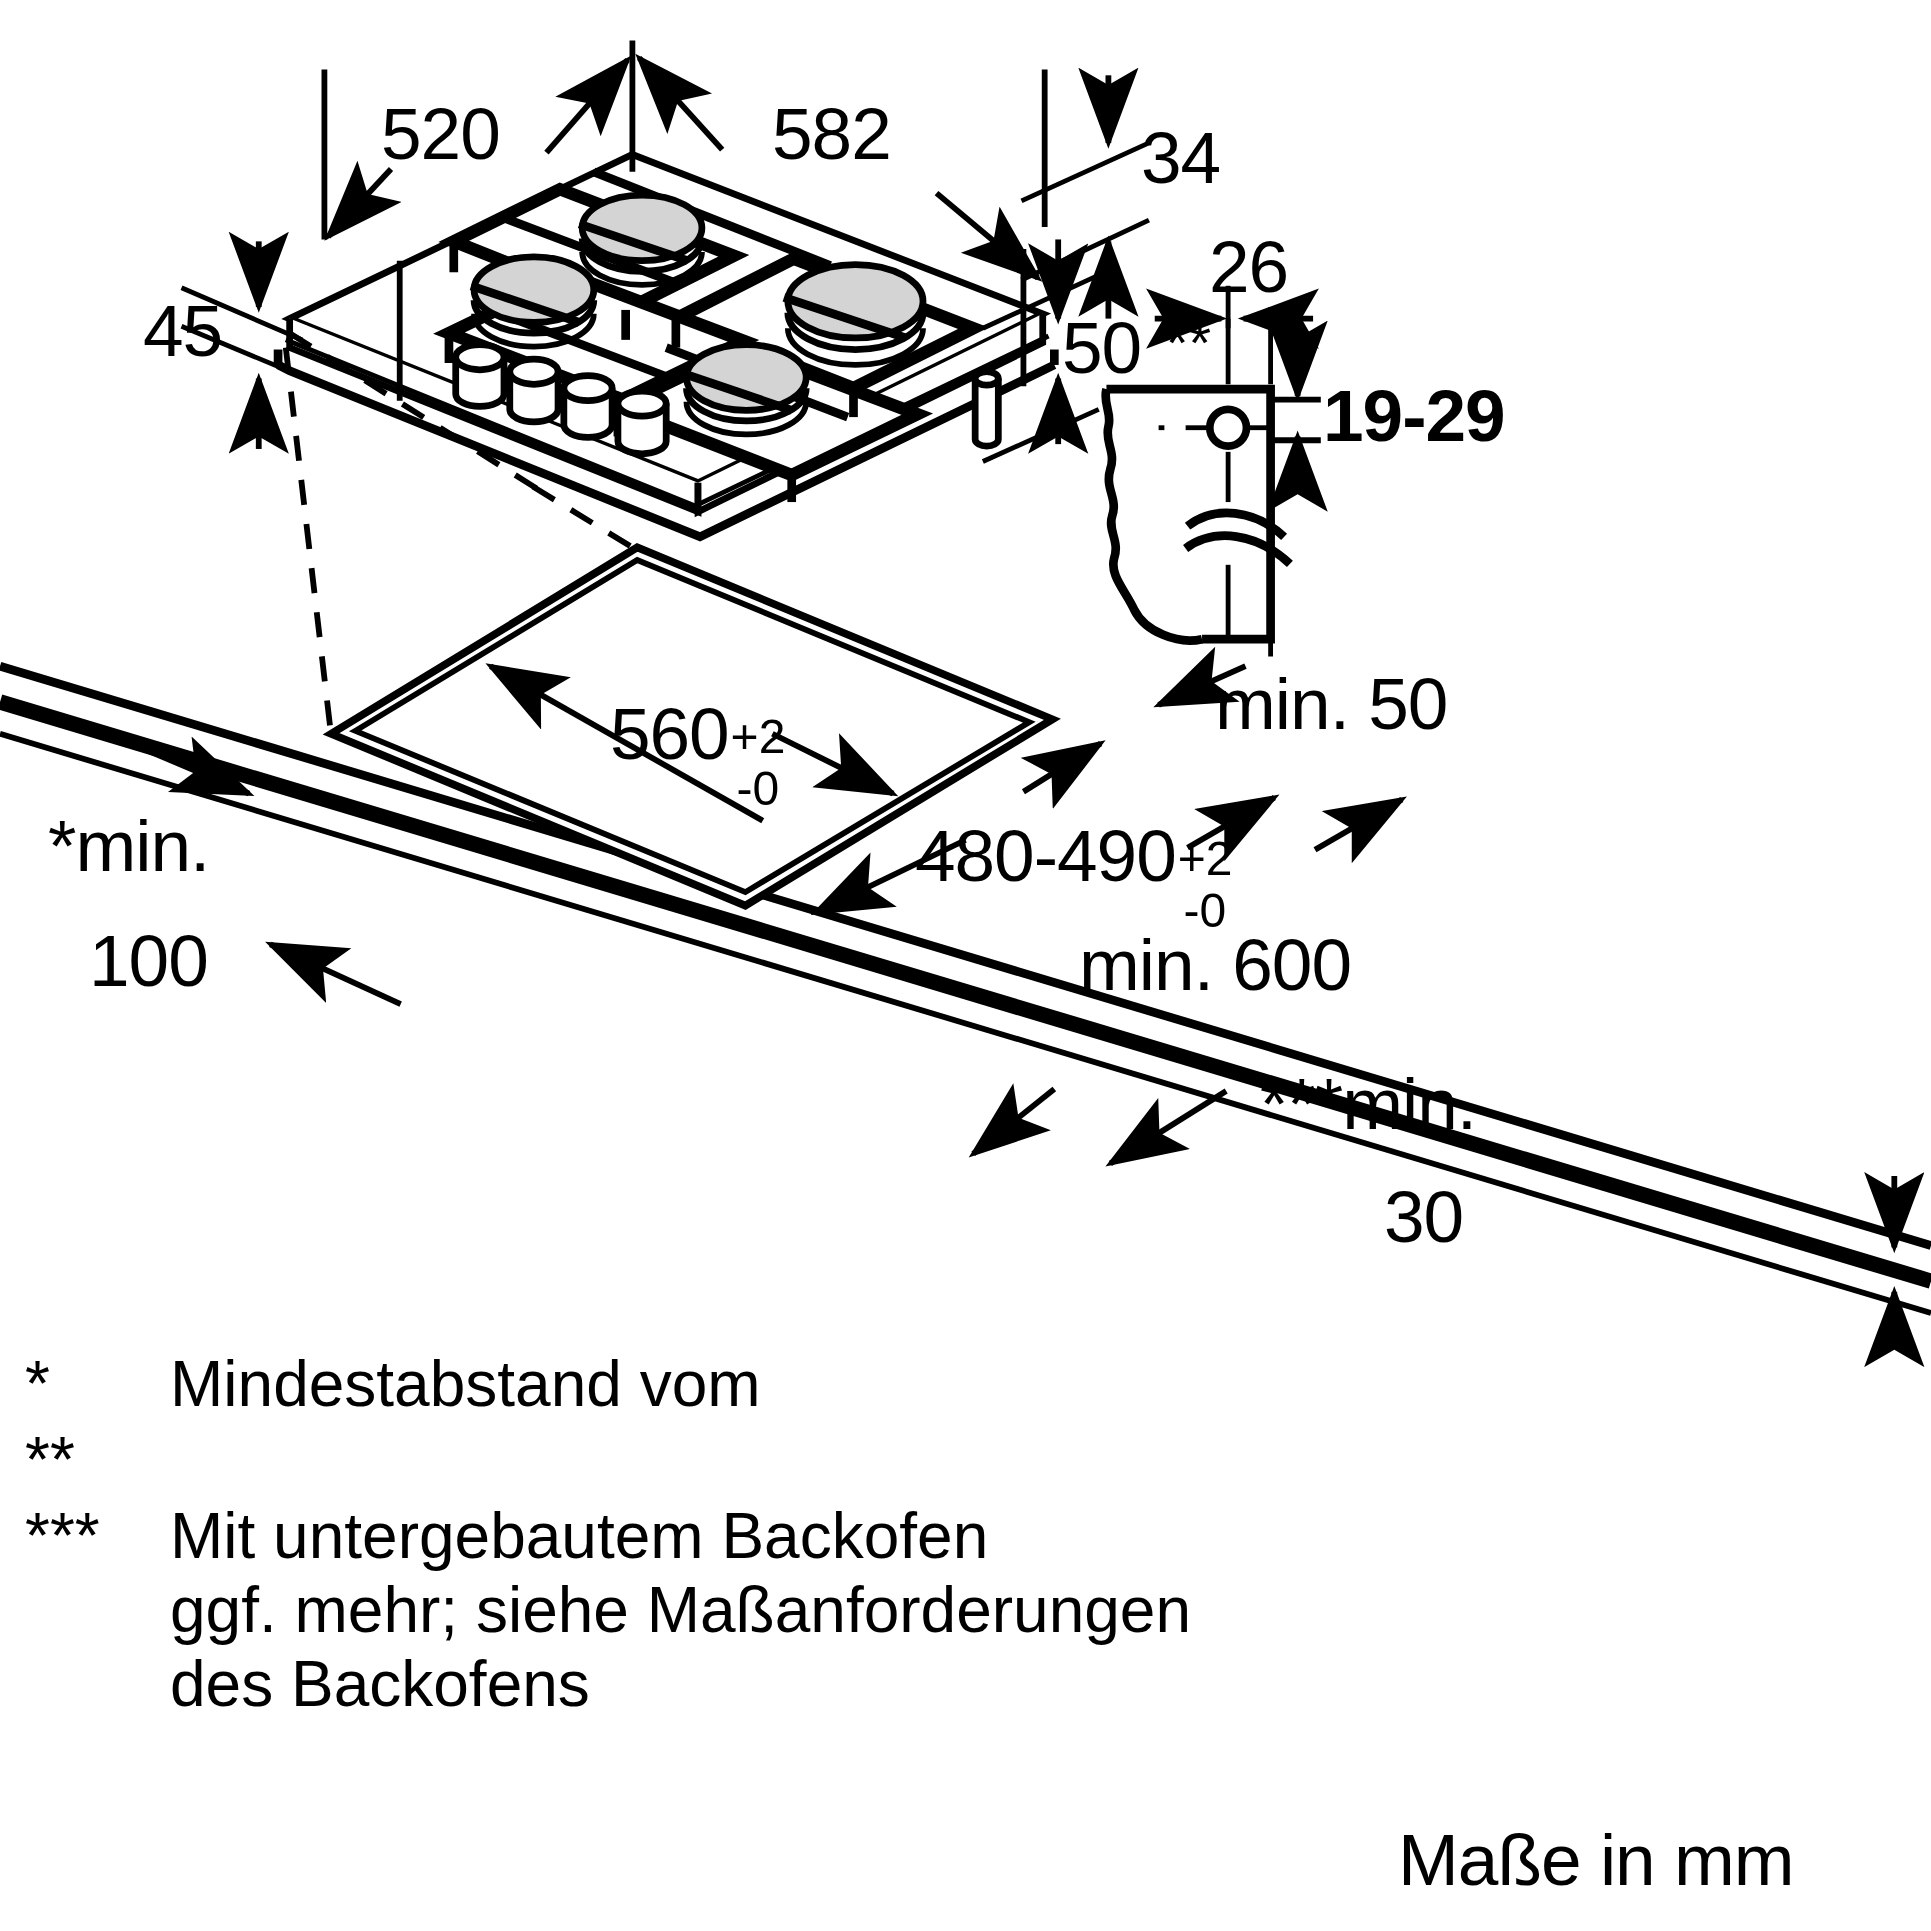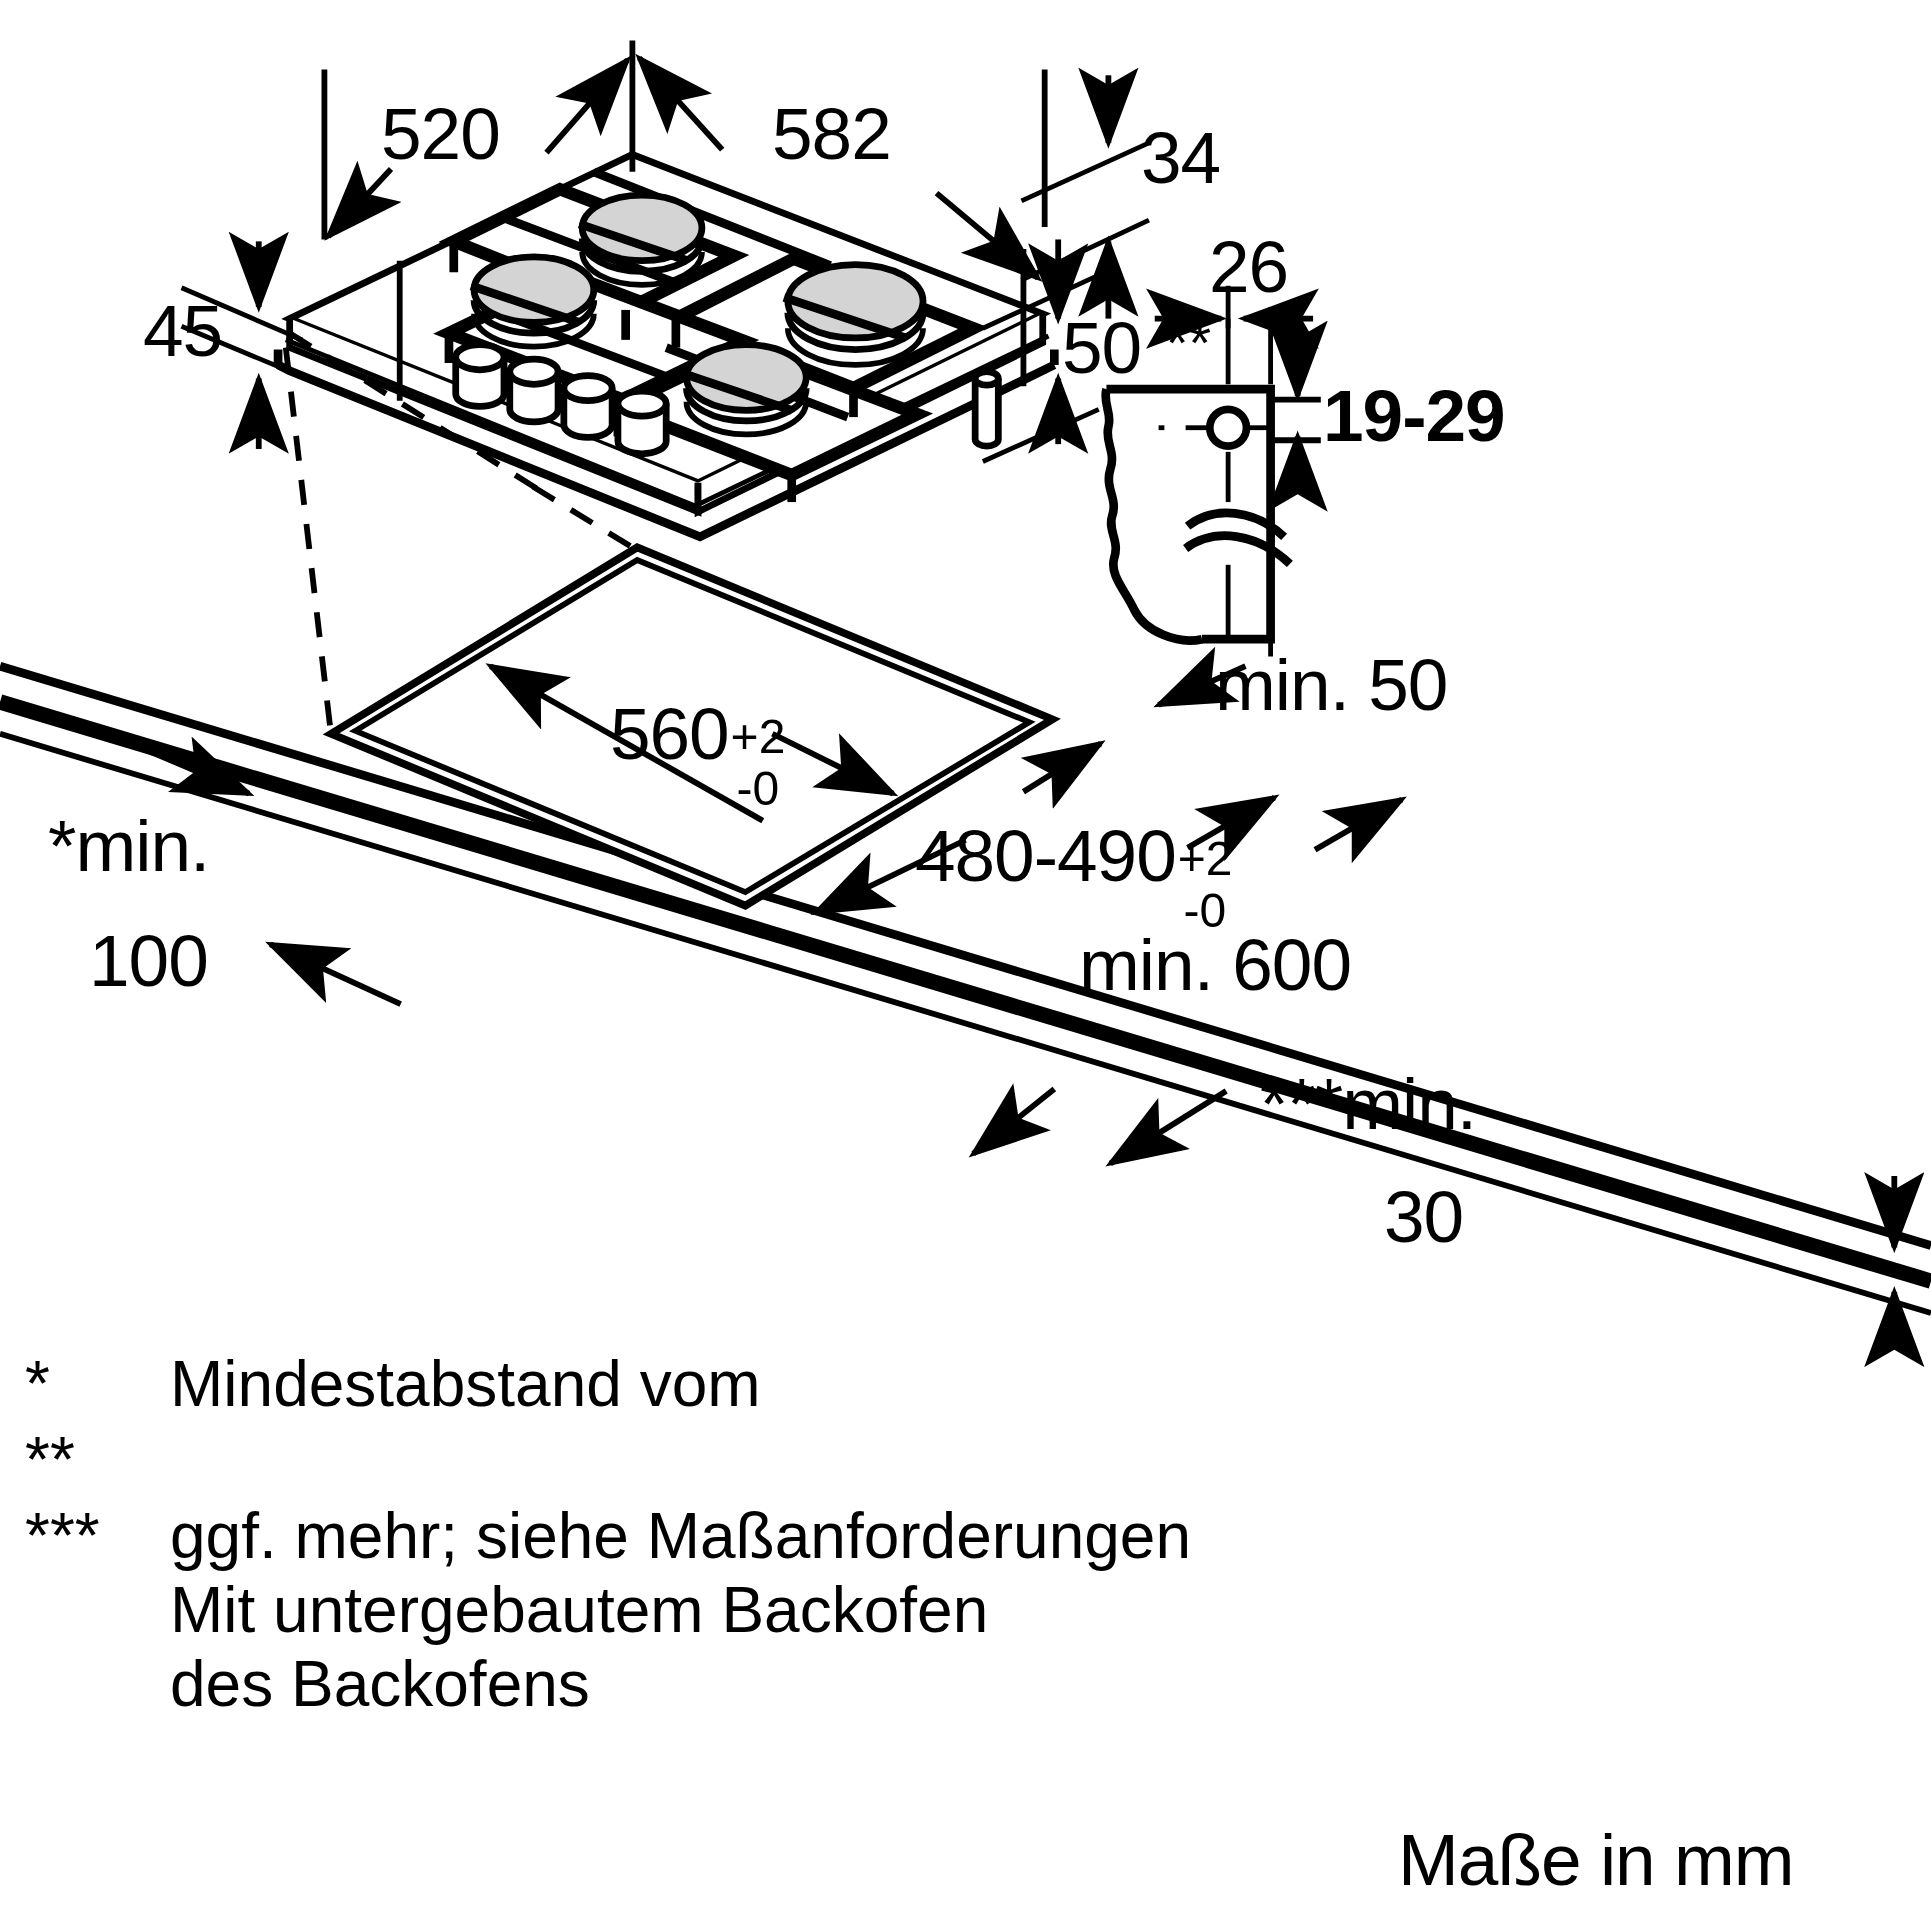--- a/index.html
+++ b/index.html
@@ -253,21 +253,21 @@
 <div class="lbl dim" style="left:143px; top:294px;">45</div>
 
 <div class="lbl dim" style="left:1062px; top:311px;">50</div>
 
 <div class="lbl dim" style="left:1209px; top:230px;">26</div>
 
 <div class="lbl" style="left:1166px; top:314px; font-size:58px;">**</div>
 
 <div class="lbl dim" style="left:1323px; top:379px;font-weight:bold;">19-29</div>
 
-<div class="lbl dim" style="left:1215px; top:648px;">min. 50</div>
+<div class="lbl dim" style="left:1215px; top:667px;">min. 50</div>
 
 <div class="lbl" style="left:601px; top:681px;">
   <span class="dim">560</span><span class="tol"><span class="tolp">+2</span><span class="tolm">-0</span></span>
 </div>
 
 <div class="lbl" style="left:906px; top:803px;">
   <span class="dim">480-490</span><span class="tol"><span class="tolp">+2</span><span class="tolm">-0</span></span>
 </div>
 
 <div class="lbl" style="left:48px; top:777px;">
@@ -297,22 +297,22 @@
     </div>
   </div>
 
   <div class="noterow" style="margin-bottom:1.9px;">
     <div class="notemark">**</div>
   </div>
 
   <div class="noterow">
     <div class="notemark">***</div>
     <div>
+      <div class="notetxt">Mit untergebautem Backofen</div>
       <div class="notetxt">ggf. mehr; siehe Maßanforderungen</div>
-      <div class="notetxt">Mit untergebautem Backofen</div>
       <div class="notetxt">des Backofens</div>
     </div>
   </div>
 </div>
 
 <div class="lbl dim" style="left:1398px; top:1823px;">Maße in mm</div>
 
 </div>
 
 

